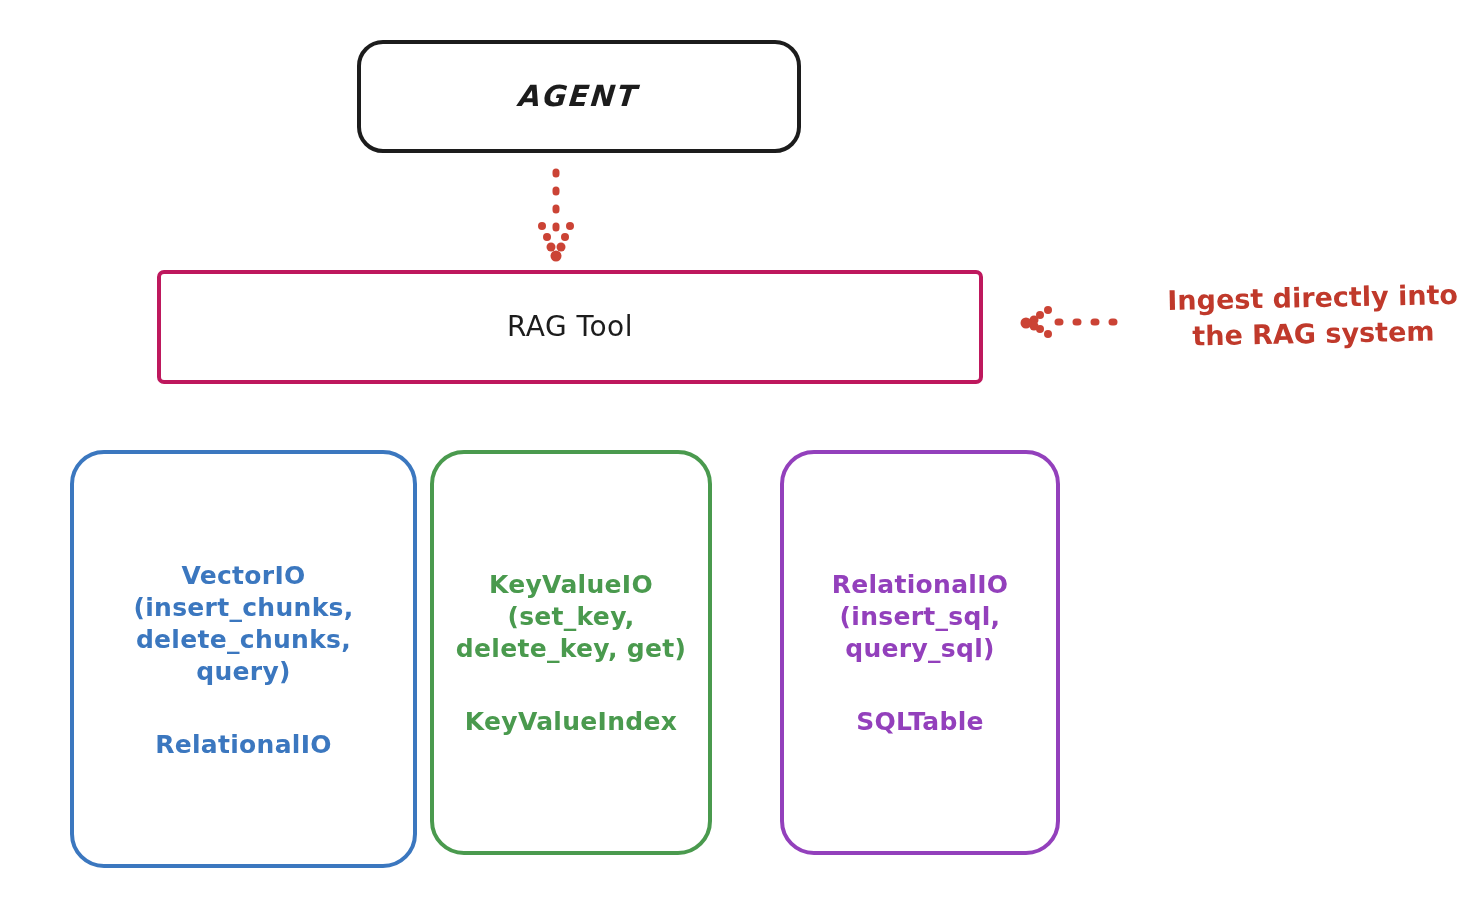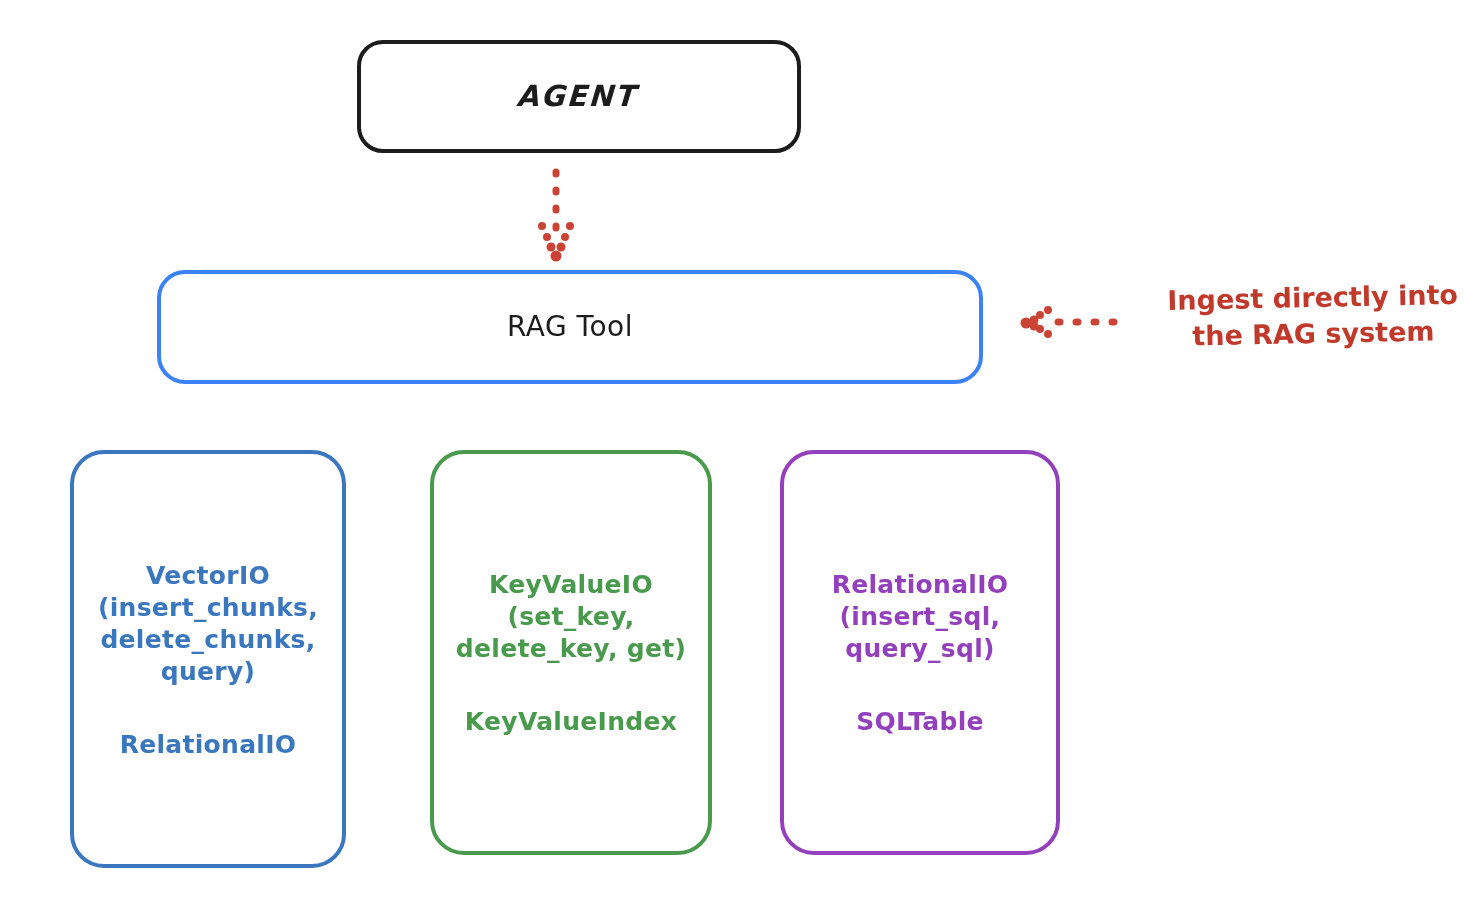--- a/index.html
+++ b/index.html
@@ -49,42 +49,42 @@
     color: #1c1c1c;
     transform: skewX(-6deg);
   }
 
   
   #rag-node {
     left: 157px;
     top: 270px;
     width: 826px;
     height: 114px;
-    border: 4px solid #3b82f6;
-    border-radius: 28px;
+    border: 4px solid #be185d;
+    border-radius: 7px;
     text-align: center;
   }
   #rag-node .node-label {
     font-size: 28px;
     font-weight: 500;
     color: #1c1c1c;
     letter-spacing: 0.5px;
   }
 
   
   .leaf-node {
     border-width: 4px;
     border-style: solid;
     border-radius: 34px;
     padding: 0 10px;
   }
   #vectorio-node {
     left: 70px;
     top: 450px;
-    width: 276px;
+    width: 347px;
     height: 418px;
     border-color: #3b77bf;
   }
   #keyvalueio-node {
     left: 430px;
     top: 450px;
     width: 282px;
     height: 405px;
     border-color: #4a9a4e;
   }

